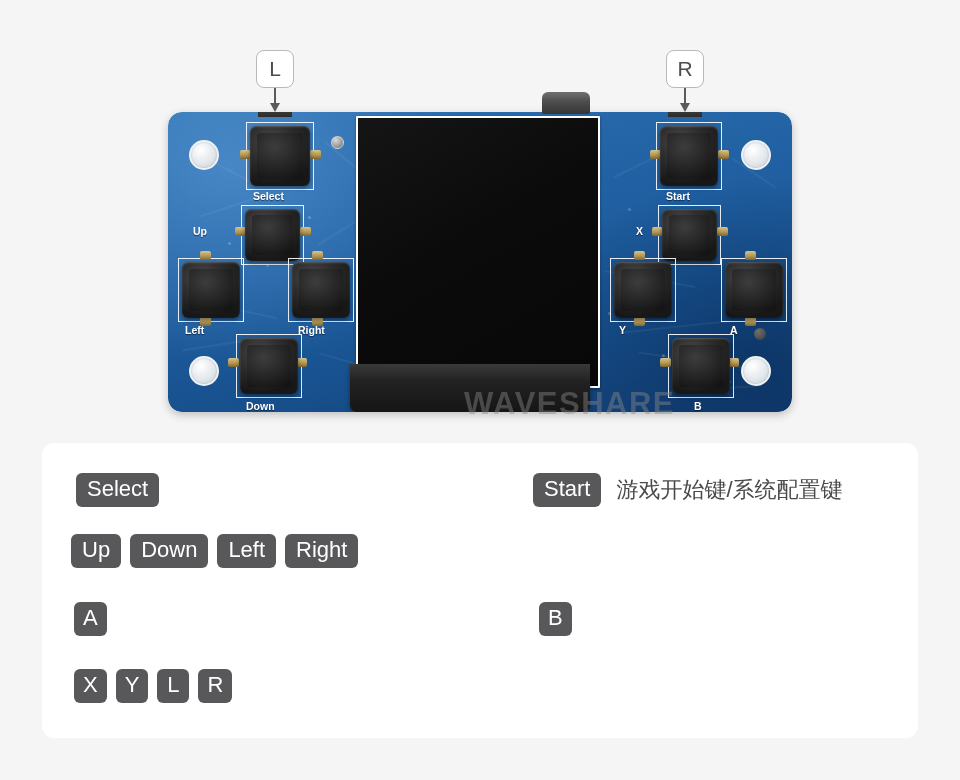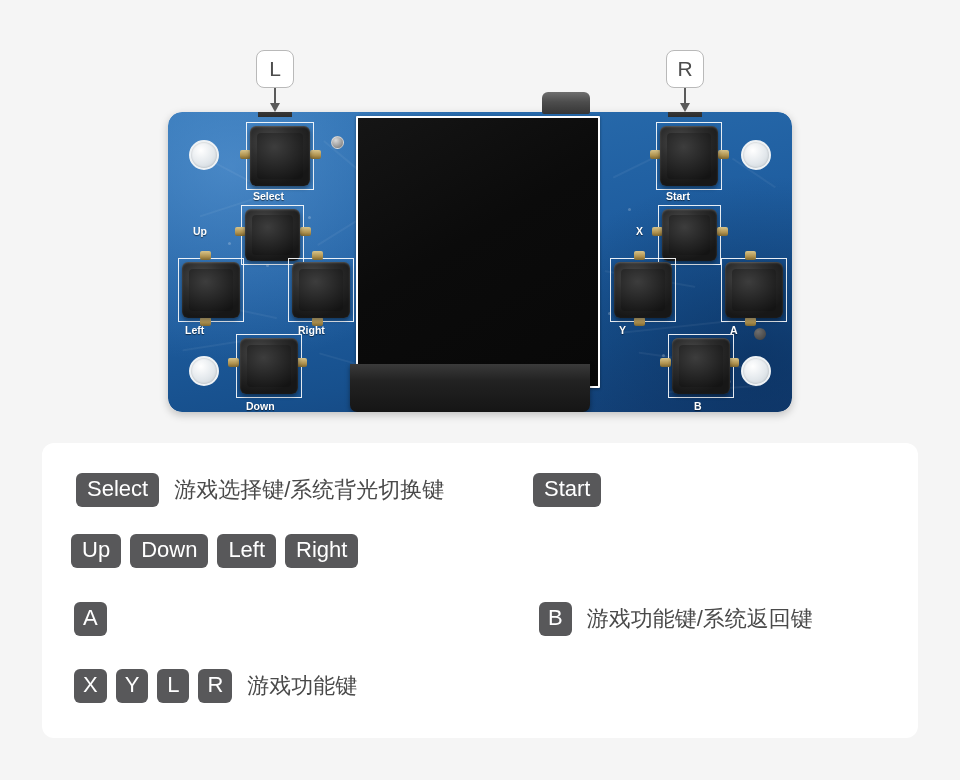--- a/index.html
+++ b/index.html
@@ -331,50 +331,49 @@
     <div class="btn-label" style="left:562px; top:212px;">A</div>
 
     <div class="btn-frame" style="left:500px; top:222px; width:66px; height:64px;"></div>
     <div class="tact-leg" style="left:492px; top:246px;"></div>
     <div class="tact-leg" style="left:560px; top:246px;"></div>
     <div class="tact" style="left:504px; top:226px; width:58px; height:56px;"></div>
     <div class="btn-label" style="left:526px; top:288px;">B</div>
 
   </div>
 
+  <div id="watermark">WAVESHARE</div>
 </div>
 
 <div id="legend-card">
 
   <div class="legend-row" style="left:34px; top:30px;">
     <span class="kbadge">Select</span>
-    <span class="legend-desc">游戏选择键/系统背光切换键</span>
   </div>
 
   <div class="legend-row" style="left:491px; top:30px;">
     <span class="kbadge">Start</span>
+    <span class="legend-desc">游戏开始键/系统配置键</span>
   </div>
 
   <div class="legend-row" style="left:29px; top:91px;">
     <span class="kbadge">Up</span>
     <span class="kbadge">Down</span>
     <span class="kbadge">Left</span>
     <span class="kbadge">Right</span>
   </div>
 
   <div class="legend-row" style="left:32px; top:159px;">
     <span class="kbadge sq">A</span>
   </div>
 
   <div class="legend-row" style="left:497px; top:159px;">
     <span class="kbadge sq">B</span>
-    <span class="legend-desc">游戏功能键/系统返回键</span>
   </div>
 
   <div class="legend-row" style="left:32px; top:226px;">
     <span class="kbadge sq">X</span>
     <span class="kbadge sq">Y</span>
     <span class="kbadge sq">L</span>
     <span class="kbadge sq">R</span>
-    <span class="legend-desc">游戏功能键</span>
   </div>
 
 </div>
 
 </body></html>

